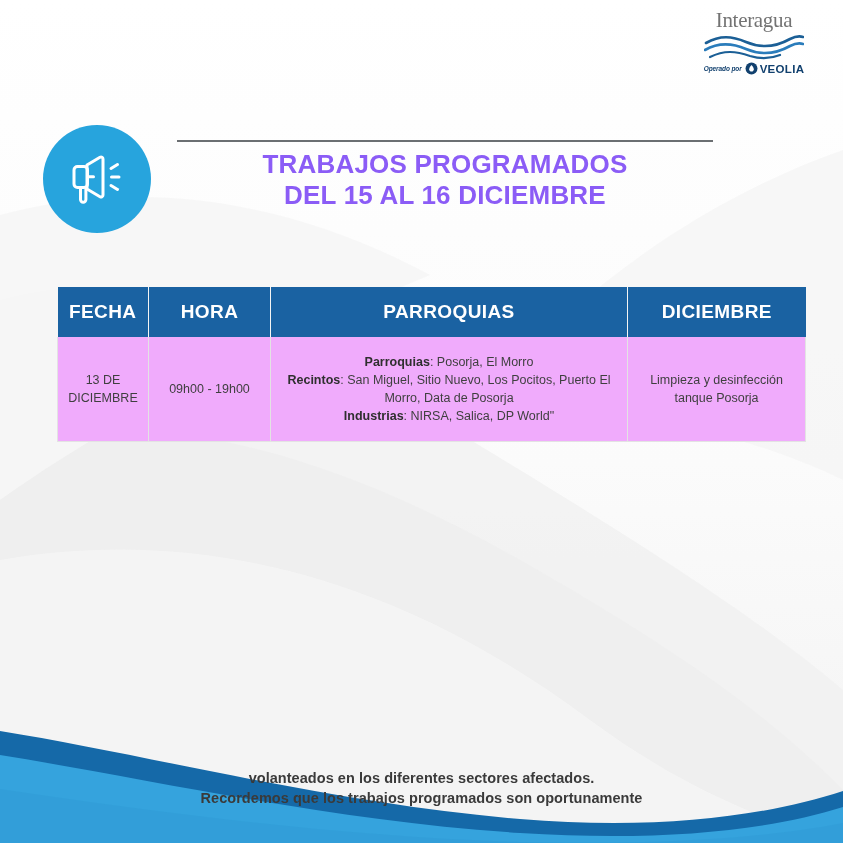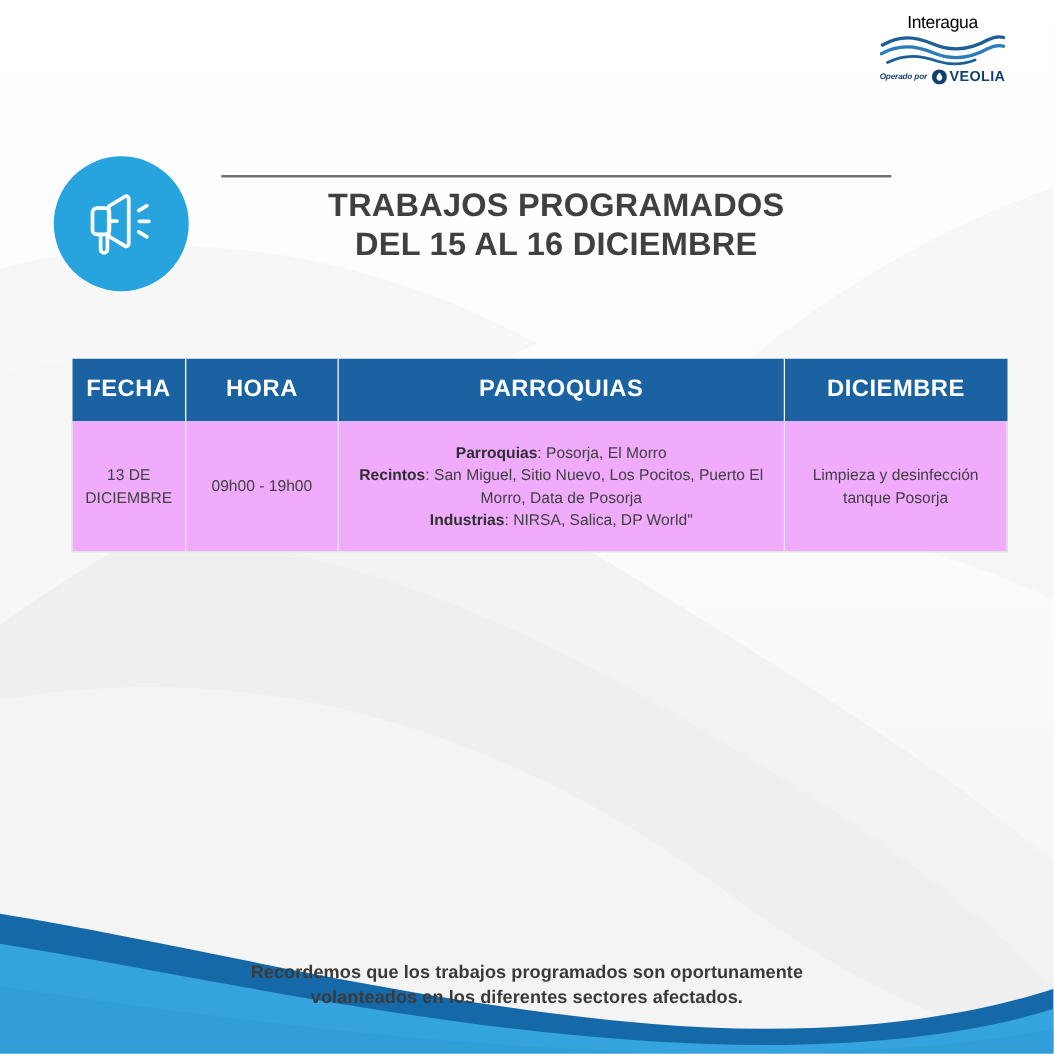--- a/index.html
+++ b/index.html
@@ -38,25 +38,25 @@
   
   .logo-block {
     position: absolute;
     top: 10px;
     right: 24px;
     width: 130px;
     text-align: center;
     z-index: 6;
   }
   .logo-word {
-    font-family: Liberation Sans, sans-serif;
-    font-size: 14px;
+    font-family: Liberation Serif, serif;
+    font-size: 21px;
     font-weight: 400;
     letter-spacing: -0.3px;
-    color: #000000;
+    color: #737373;
     line-height: 1;
   }
   .logo-waves {
     display: block;
     margin: 3px auto 2px auto;
   }
   .logo-tagline {
     display: flex;
     align-items: center;
     justify-content: center;
@@ -115,21 +115,21 @@
     white-space: nowrap;
   }
   .title-rule {
     height: 2px;
     background: #6b6f72;
     margin: 6px 2px 7px 2px;
   }
   .title-sub {
     font-size: 26px;
     font-weight: bold;
-    color: #404040;
+    color: #8b5cf6;
     line-height: 1.18;
     letter-spacing: 0.2px;
   }
 
   
   .table-wrap {
     position: absolute;
     left: 57px;
     top: 287px;
     width: 748px;
@@ -293,17 +293,17 @@
     </table>
   </div>
 
   <svg class="footer-waves" viewBox="0 0 843 150" preserveAspectRatio="none" aria-hidden="true">
     <path d="M0,38 C150,62 330,110 520,126 C650,137 760,125 843,98 L843,150 L0,150 Z" fill="#1569a8"></path>
     <path d="M0,62 C150,86 330,128 520,140 C650,148 760,140 843,114 L843,150 L0,150 Z" fill="#35a3dd"></path>
     <path d="M0,96 C160,120 340,143 520,149 C650,152 760,146 843,130 L843,150 L0,150 Z" fill="#2f9ad6" opacity="0.55"></path>
   </svg>
 
   <div class="footer-note">
+    <span>volanteados en los diferentes sectores afectados.</span>
     <span>Recordemos que los trabajos programados son oportunamente</span>
-    <span>volanteados en los diferentes sectores afectados.</span>
   </div>
 
 </div>
 
 </body></html>

